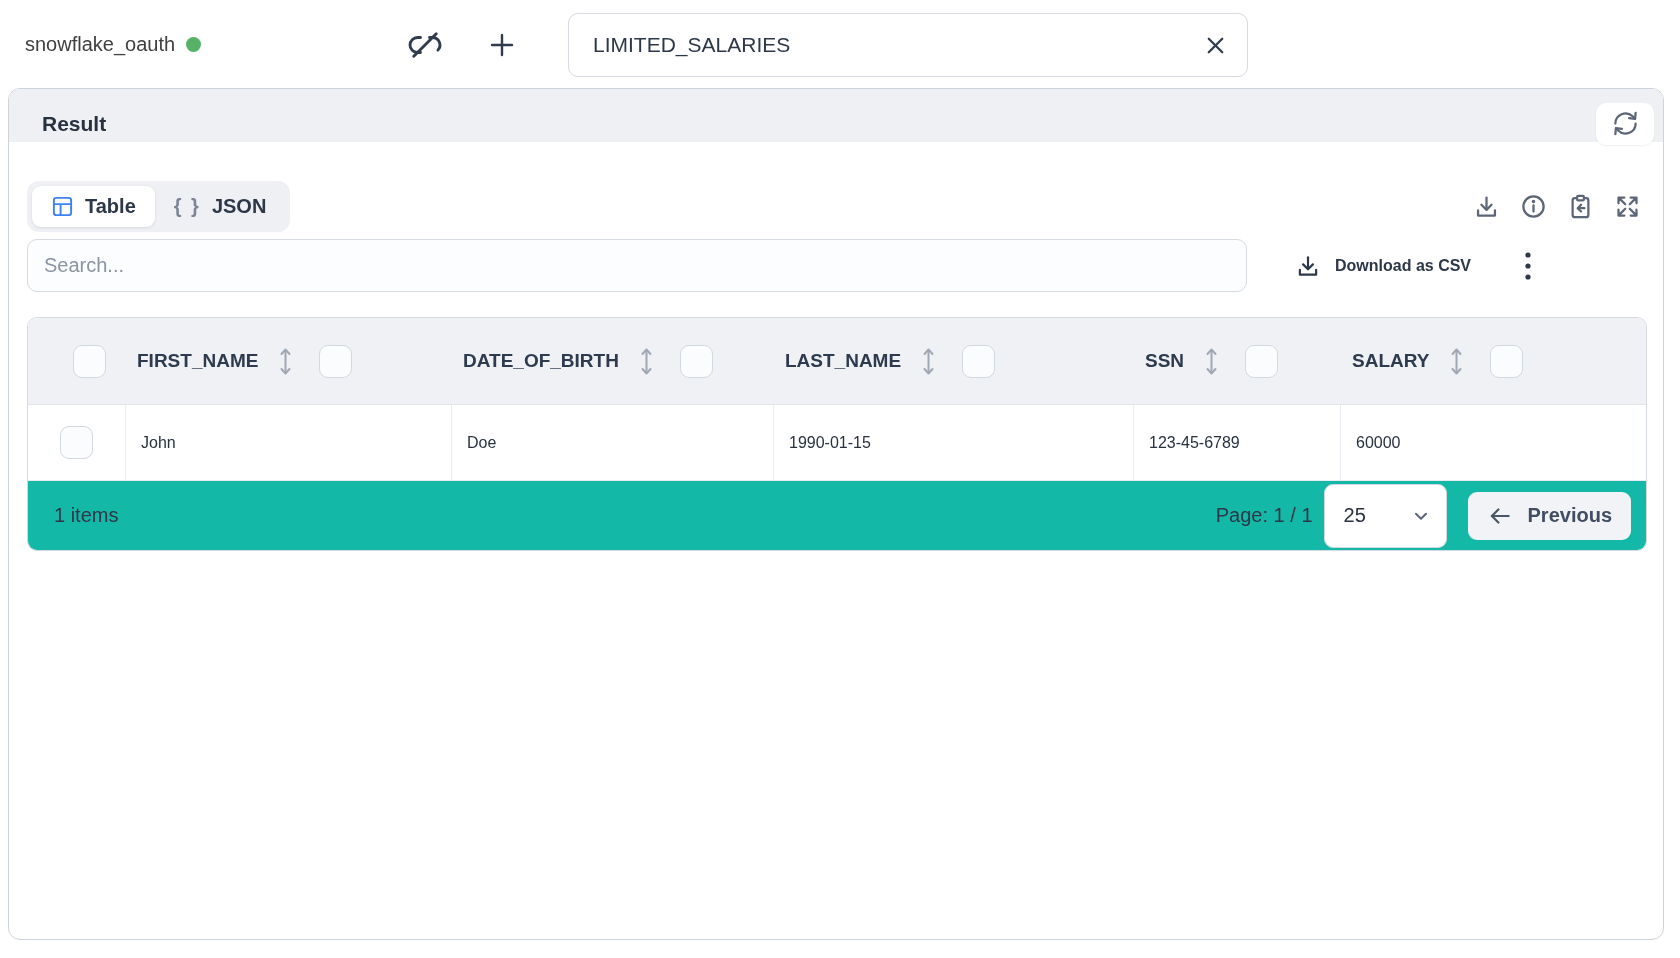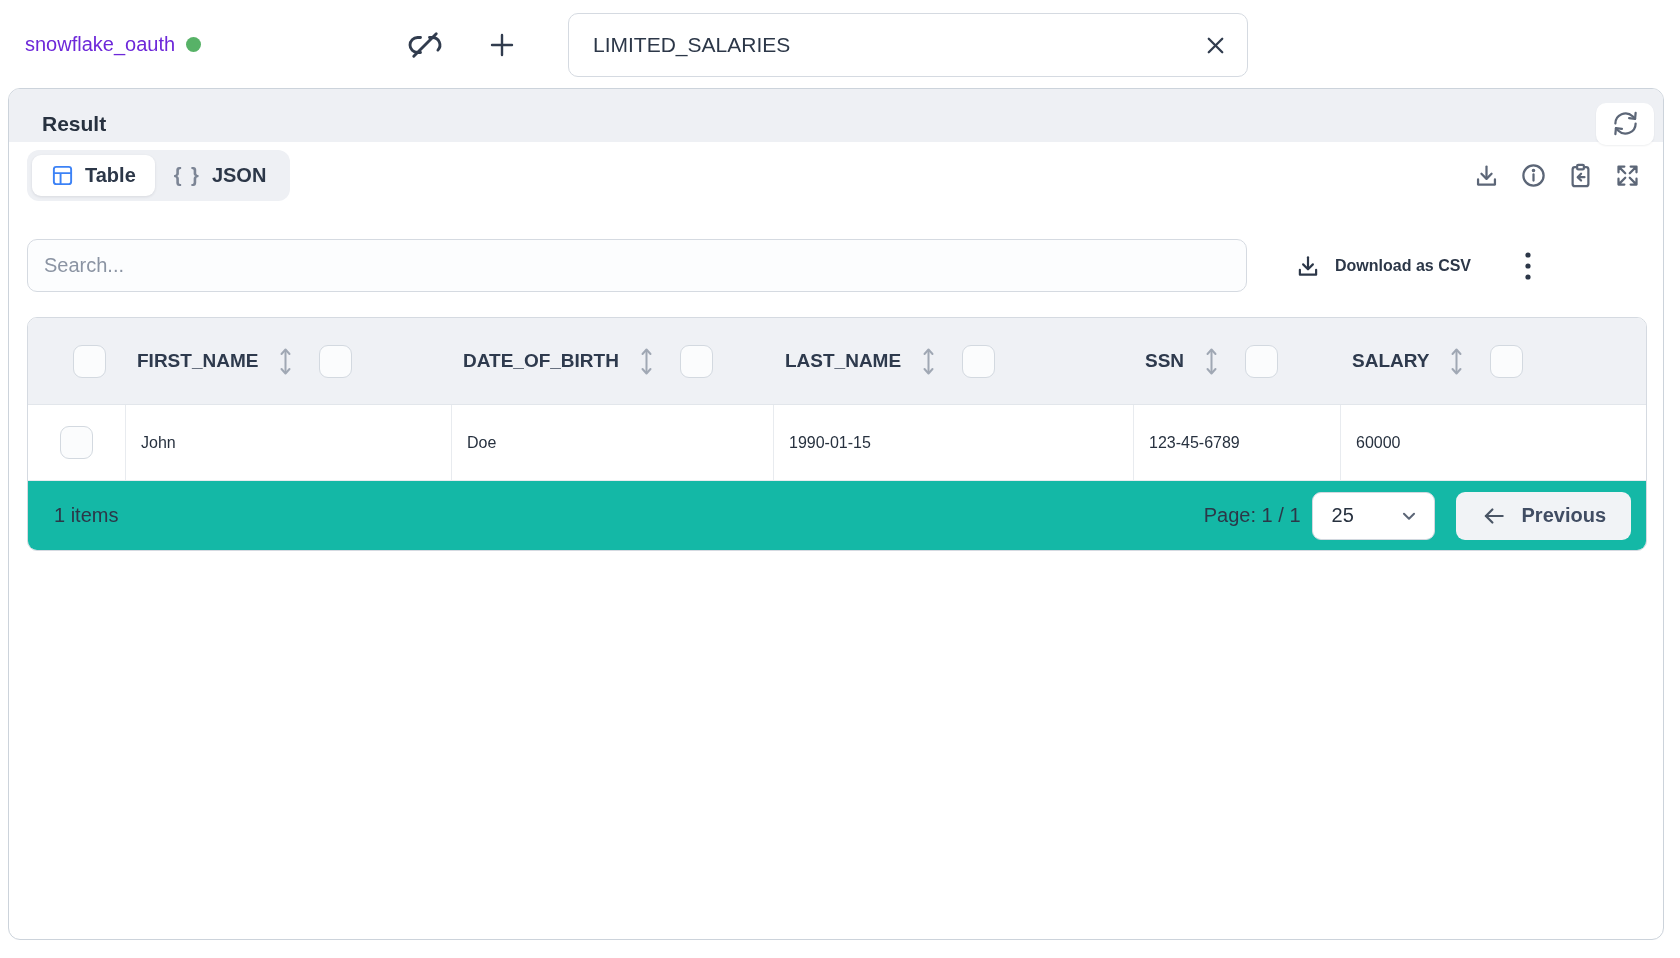--- a/index.html
+++ b/index.html
@@ -1,35 +1,35 @@
 <!DOCTYPE html>
 <html><head>
 <meta charset="utf-8">
 <style>
   * { margin:0; padding:0; box-sizing:border-box; }
   html,body { width:1680px; height:958px; background:#fff; font-family:"Liberation Sans", sans-serif; color:#2c3748; }
   .stage { position:relative; width:1680px; height:958px; overflow:hidden; background:#fff; }
 
   
   .topbar { position:absolute; left:0; top:0; width:1680px; height:88px; background:#fff; }
-  .conn { position:absolute; left:25px; top:0; height:88px; display:flex; align-items:center; gap:11px; font-size:20px; color:#6d28d9; }
+  .conn { position:absolute; left:25px; top:0; height:88px; display:flex; align-items:center; gap:11px; font-size:20px; color:#404040; }
   .dot { width:15px; height:15px; border-radius:50%; background:#57b267; }
   .icon-btn { background:none; border:none; cursor:pointer; display:flex; align-items:center; justify-content:center; }
   .unlink-btn { position:absolute; left:405px; top:26px; width:40px; height:38px; }
   .plus-btn   { position:absolute; left:482px; top:26px; width:40px; height:38px; }
   .name-input-wrap { position:absolute; left:568px; top:13px; width:680px; height:64px; border:1.5px solid #d5dae1; border-radius:10px; background:#fff; display:flex; align-items:center; padding:0 18px 0 24px; }
   .name-input { flex:1; border:none; outline:none; font-size:21px; color:#2c3748; font-family:"Liberation Sans", sans-serif; background:transparent; }
 
   
   .panel { position:absolute; left:8px; top:88px; width:1656px; height:852px; background:#fff; border:1.5px solid #ccd3db; border-radius:12px; overflow:hidden; }
   .panel-header { height:53px; background:#eef0f4; display:flex; align-items:center; justify-content:space-between; padding:16px 9px 0 33px; }
   .panel-title { font-size:21px; font-weight:700; color:#27313f; }
   .refresh-btn { width:58px; height:42px; background:#fff; border:none; border-radius:10px; box-shadow:0 1px 2px rgba(16,24,40,.07); display:flex; align-items:center; justify-content:center; cursor:pointer; }
 
-  .row1 { position:absolute; left:0; top:61px; width:100%; padding:0 18px; display:flex; align-items:center; justify-content:space-between;gap:24px; }
+  .row1 { position:absolute; left:0; top:92px; width:100%; padding:0 18px; display:flex; align-items:center; justify-content:space-between;gap:24px; }
   .toggle-group { background:#eef0f4; border-radius:12px; padding:5px; display:flex; align-items:center; }
   .toggle-tab { display:flex; align-items:center; gap:11px; font-size:20px; font-weight:700; color:#2c3748; padding:9px 19px; border-radius:9px; border:none; background:transparent; cursor:pointer; }
   .toggle-tab.active { background:#fff; box-shadow:0 1px 3px rgba(16,24,40,.10); }
   .braces { font-size:20px; font-weight:700; color:#7c8595; letter-spacing:2px; }
   .mini-icons { display:flex; align-items:center; gap:20px; padding-right:4px; }
 
   .row2 { position:absolute; left:0; top:150px; width:100%; padding:0 18px; display:flex; align-items:center; }
   .search-wrap { width:1220px; height:53px; border:1.5px solid #d5dae1; border-radius:10px; background:#fcfdfe; display:flex; align-items:center; padding:16px 16px; }
   .search-input { flex:1; border:none; outline:none; background:transparent; font-size:20px; color:#2c3748; font-family:"Liberation Sans", sans-serif; }
   .search-input::placeholder { color:#8b94a3; opacity:1; }
@@ -48,23 +48,23 @@
   .trow { background:#fff; height:75px; }
   .td { display:flex; align-items:center; padding-left:15px; font-size:16px; color:#27313f; }
   .td + .td { border-left:1px solid #e8ebef; }
   .cbx { width:33px; height:33px; border:1.5px solid #d3d9e0; border-radius:9px; background:#fbfcfd; cursor:pointer; flex:none; }
   .sort { background:none; border:none; cursor:pointer; display:flex; align-items:center; }
 
   .tfoot { height:70px; border-top:1px solid #e8ebef; display:flex; align-items:center; padding:0 15px 0 26px; background:#14b8a6; }
   .items-count { font-size:20px; color:#2c3748; }
   .spacer { flex:1; }
   .page-label { font-size:20px; color:#2c3748; margin-right:11px; }
-  .page-size { width:123px; height:48px; border:1.5px solid #d2d8df; border-radius:9px; background:#fff; display:flex; align-items:center; justify-content:space-between; padding:0 14px 0 19px; cursor:pointer;gap:32px; }
+  .page-size { width:123px; height:64px; border:1.5px solid #d2d8df; border-radius:9px; background:#fff; display:flex; align-items:center; justify-content:space-between; padding:0 14px 0 19px; cursor:pointer;gap:32px; }
   .page-size-value { font-size:20px; color:#27313f; }
-  .prev-btn { margin-left:21px; height:48px; padding:0 25px; background:#f1f3f6; border:none; border-radius:9px; display:flex; align-items:center; gap:15px; cursor:pointer; font-size:20px; font-weight:700; color:#414d63; font-family:"Liberation Sans", sans-serif; }
+  .prev-btn { margin-left:21px; height:48px; padding:0 19px; background:#f1f3f6; border:none; border-radius:9px; display:flex; align-items:center; gap:15px; cursor:pointer; font-size:20px; font-weight:700; color:#414d63; font-family:"Liberation Sans", sans-serif; }
 
   svg { display:block; }
 </style>
 </head>
 <body>
 
 <div class="stage">
 
   <div class="topbar">
     <div class="conn">

